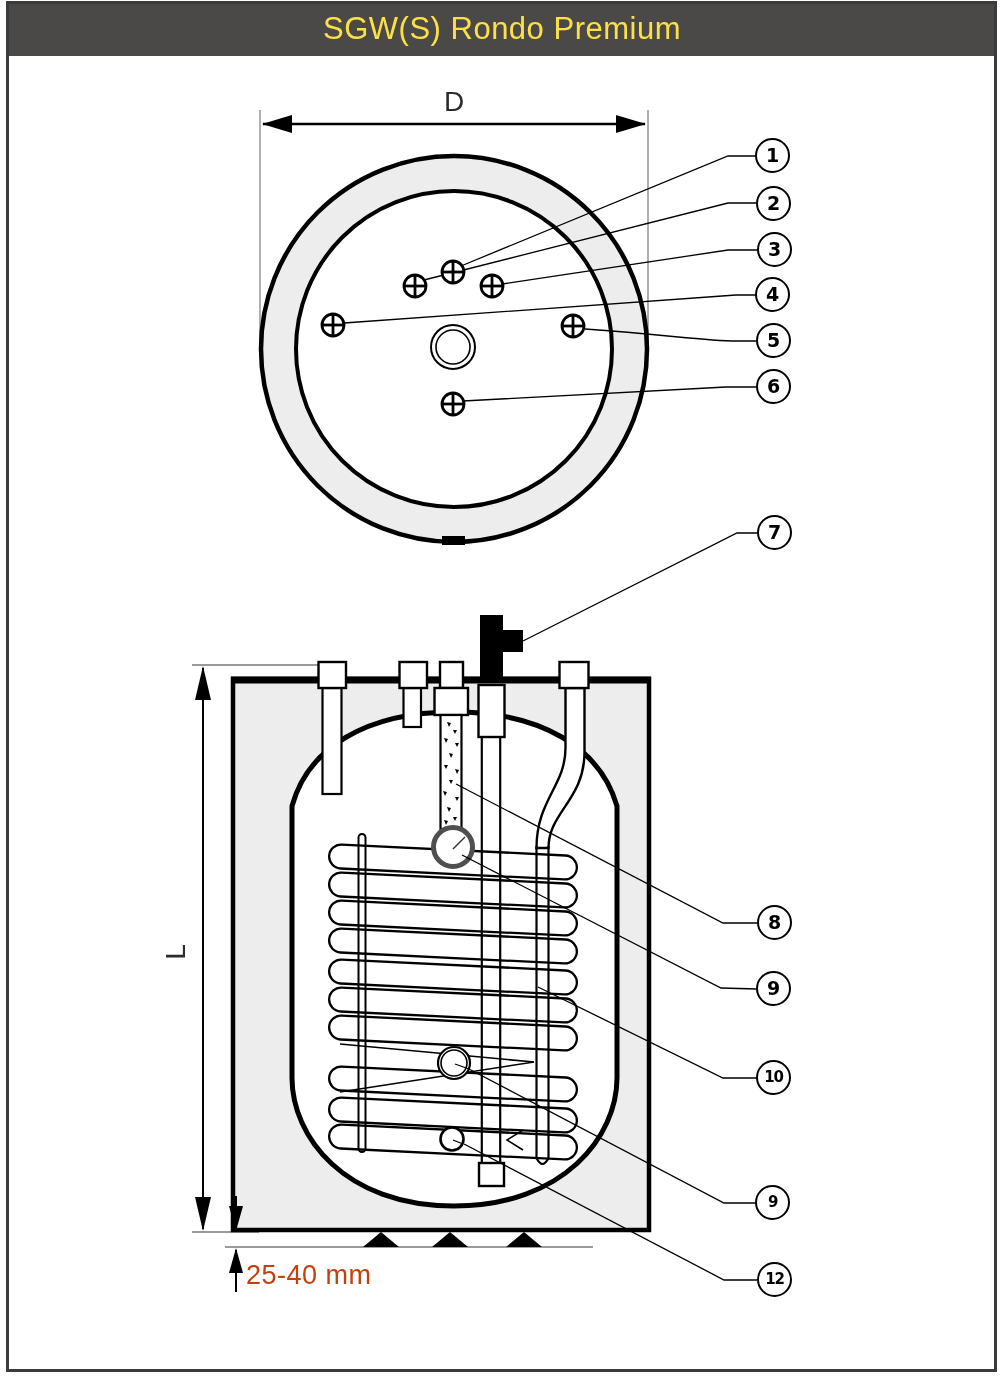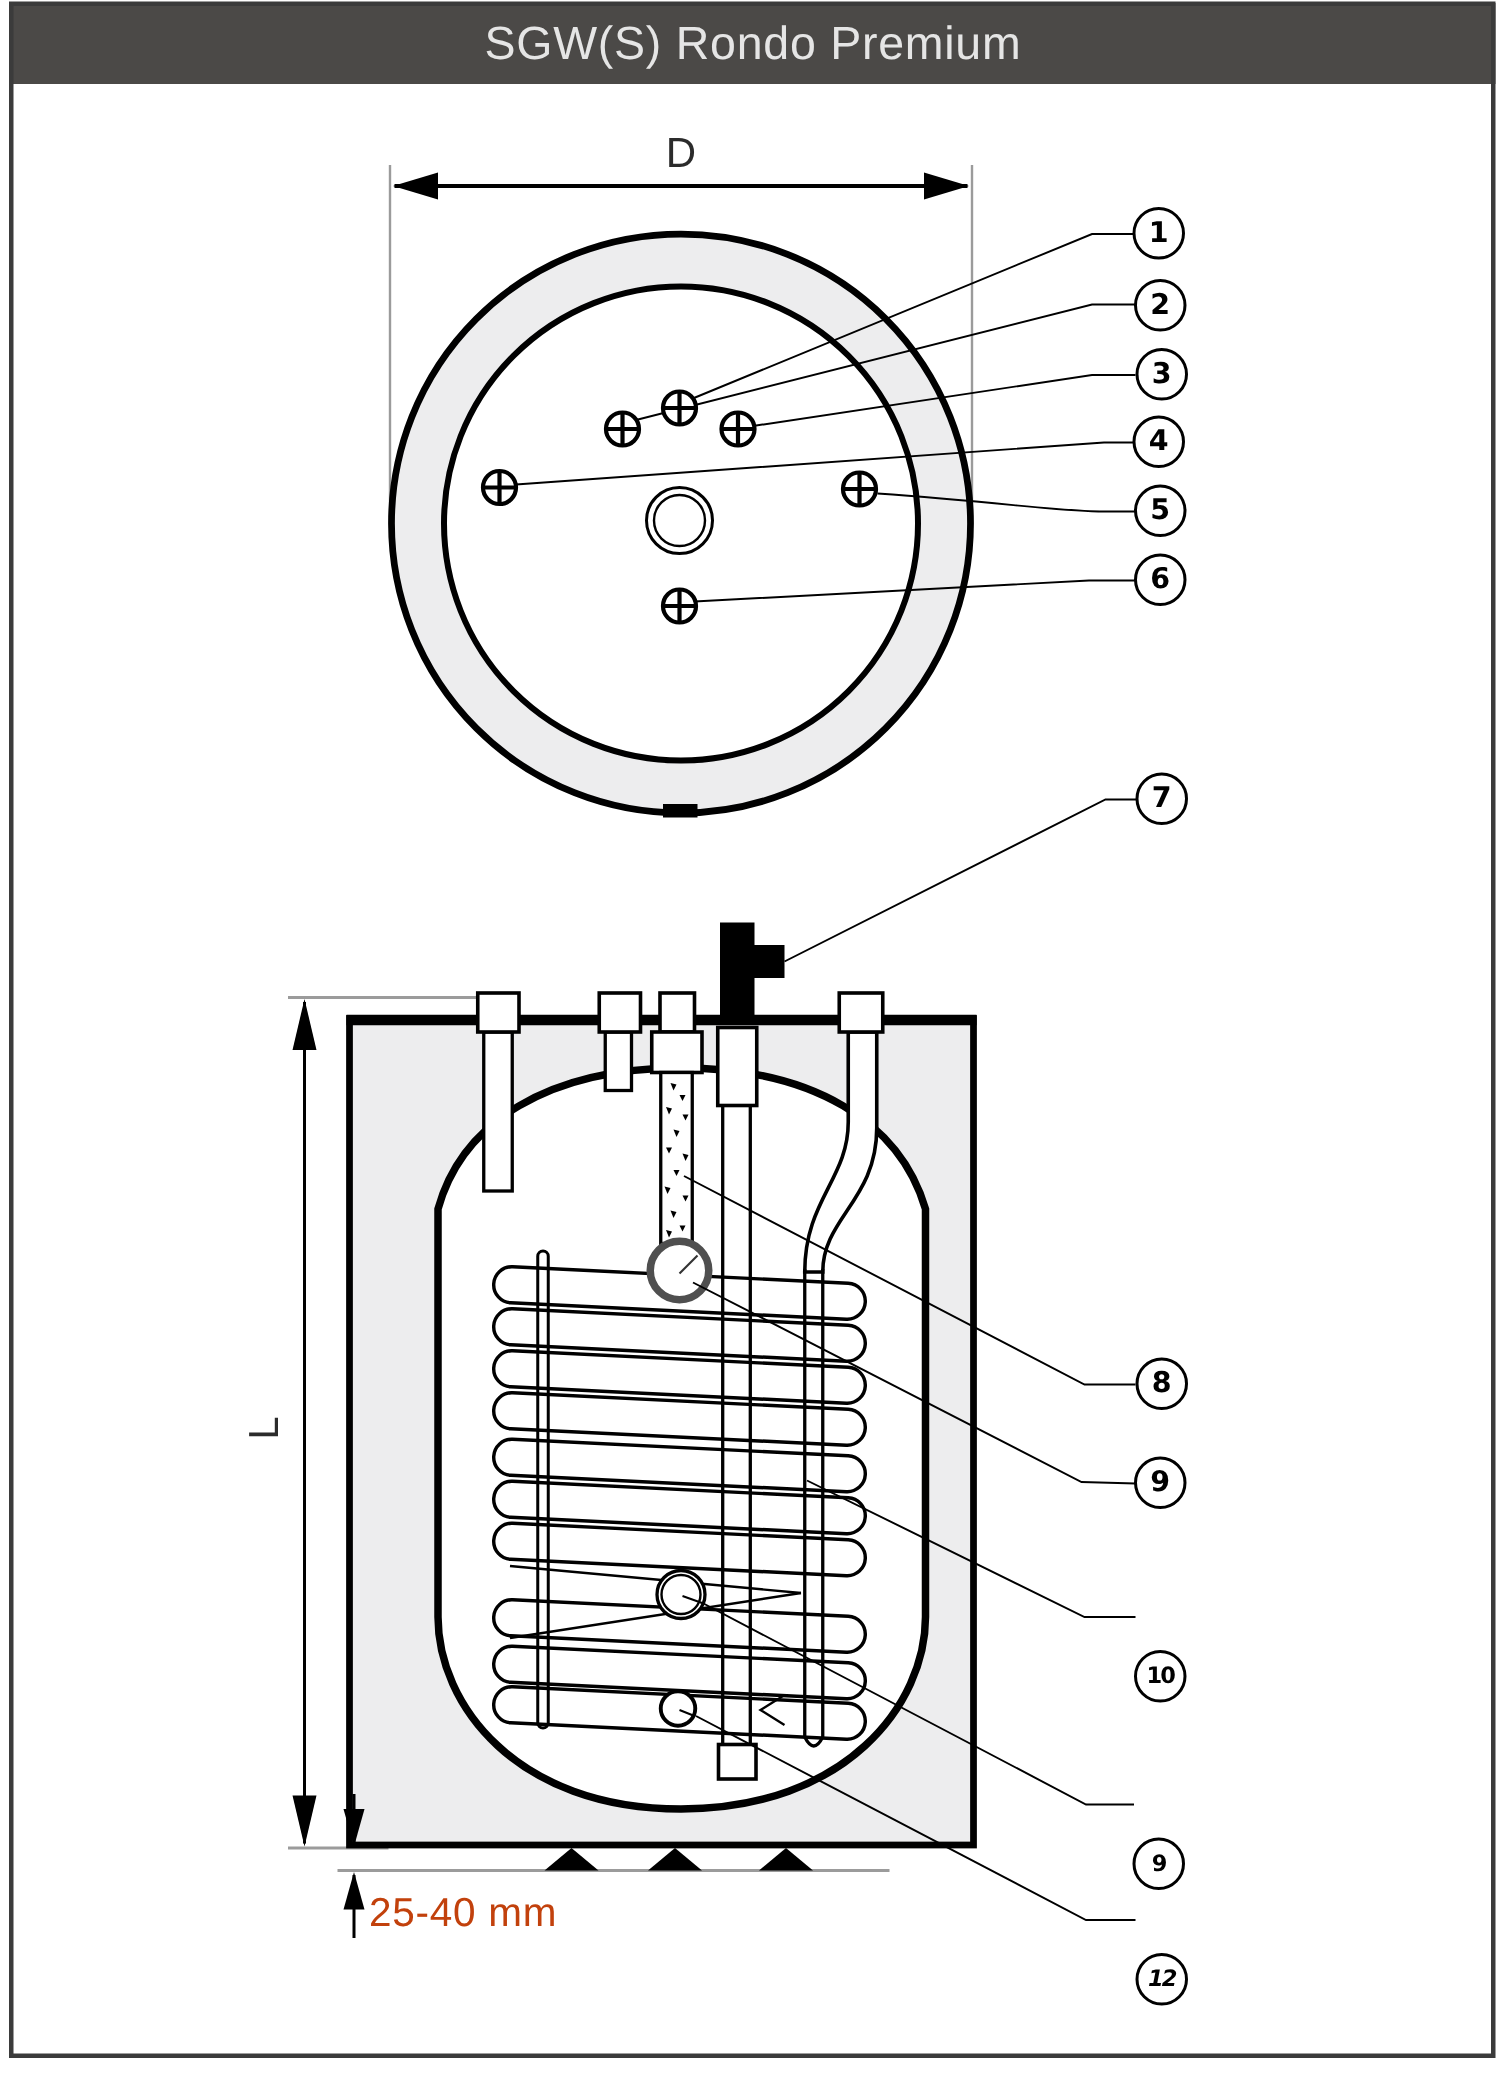--- a/index.html
+++ b/index.html
@@ -2,33 +2,33 @@
 <html><head>
 <meta charset="utf-8">
 <style>
   html,body{margin:0;padding:0;background:#fff;}
   .page{position:relative;width:1004px;height:1383px;background:#ffffff;overflow:hidden;
         font-family:"Liberation Sans",sans-serif;}
   .frame{position:absolute;left:6px;top:1px;width:991px;height:1371px;
          border:3px solid #3b3b3b;box-sizing:border-box;pointer-events:none;}
   .titlebar{position:absolute;left:7px;top:2px;width:990px;height:54px;background:#4b4947;
             display:flex;align-items:center;justify-content:center;}
-  .titlebar span{color:#e5e5e5;font-size:31px;font-weight:400;letter-spacing:0.5px;
+  .titlebar span{color:#fde047;font-size:31px;font-weight:400;letter-spacing:0.5px;
                  font-family:"Liberation Sans",sans-serif;}
   svg.draw{position:absolute;left:0;top:0;width:1004px;height:1383px;}
   .label{position:absolute;color:#1a1a1a;font-family:"Liberation Sans",sans-serif;}
   .label-d{left:438px;top:86px;width:32px;text-align:center;font-size:28px;color:#2b2b2b;}
   .label-l{left:159px;top:936px;width:34px;text-align:center;font-size:28px;color:#2b2b2b;
            transform:rotate(-90deg);}
   .label-clearance{left:246px;top:1260px;font-size:27px;color:#c2410c;letter-spacing:0.5px;}
   .co{position:absolute;width:31px;height:31px;border:2.6px solid #000;border-radius:50%;
       background:#fff;display:flex;align-items:center;justify-content:center;
       font-family:"DejaVu Sans",sans-serif;font-weight:700;font-size:19px;color:#000;
       box-sizing:content-box;line-height:1;}
-  .co.two{font-size:15px;letter-spacing:-1.2px;margin-top:40px;}
+  .co.two{font-size:15px;letter-spacing:-1.2px;}
 </style>
 </head>
 <body>
 
 <div class="page">
 
   <div class="titlebar">
     <span>SGW(S) Rondo Premium</span>
   </div>
 
@@ -229,16 +229,16 @@
   <div class="co" style="left:756px;top:186px;">2</div>
   <div class="co" style="left:757px;top:232px;">3</div>
   <div class="co" style="left:755px;top:277px;">4</div>
   <div class="co" style="left:756px;top:323px;">5</div>
   <div class="co" style="left:756px;top:369px;">6</div>
   <div class="co" style="left:757px;top:515px;">7</div>
   <div class="co" style="left:757px;top:905px;">8</div>
   <div class="co" style="left:756px;top:971px;">9</div>
   <div class="co two" style="left:756px;top:1060px;">10</div>
   <div class="co two" style="left:755px;top:1185px;">9</div>
-  <div class="co two" style="left:757px;top:1262px;font-style:italic;">12</div>
+  <div class="co two" style="left:757px;top:1262px;">12</div>
 
   <div class="frame"></div>
 </div>
 
 </body></html>

